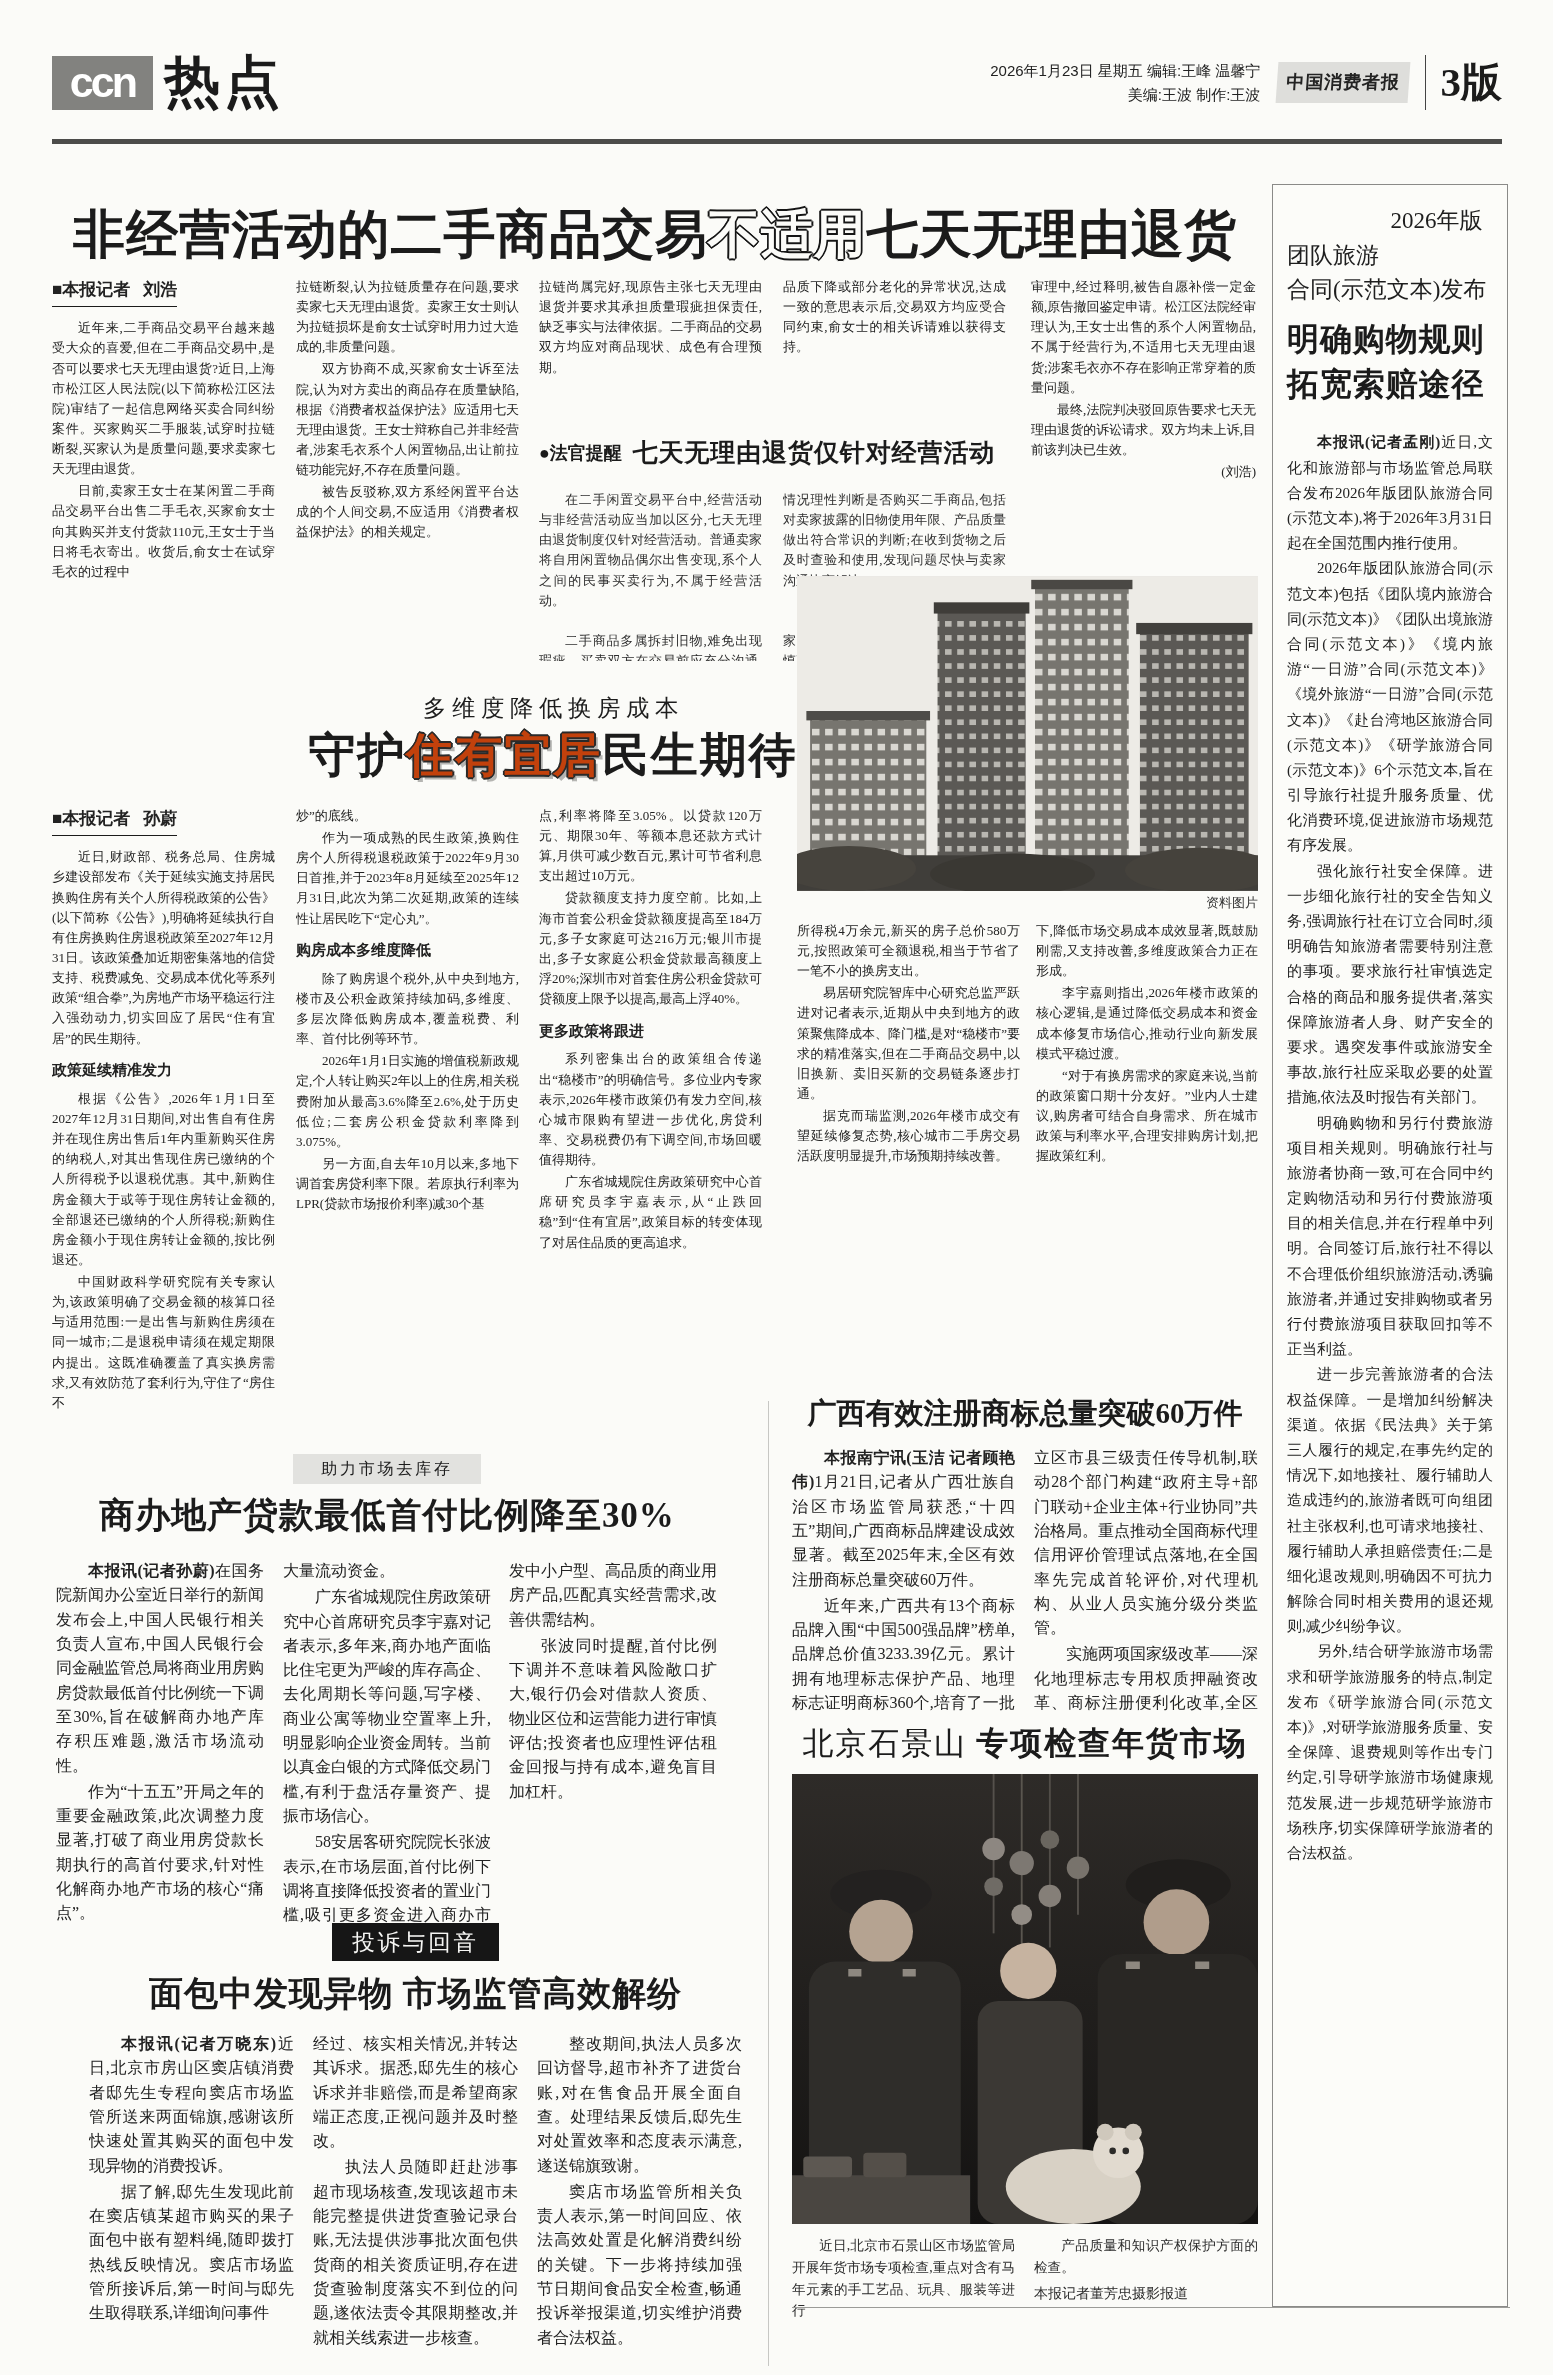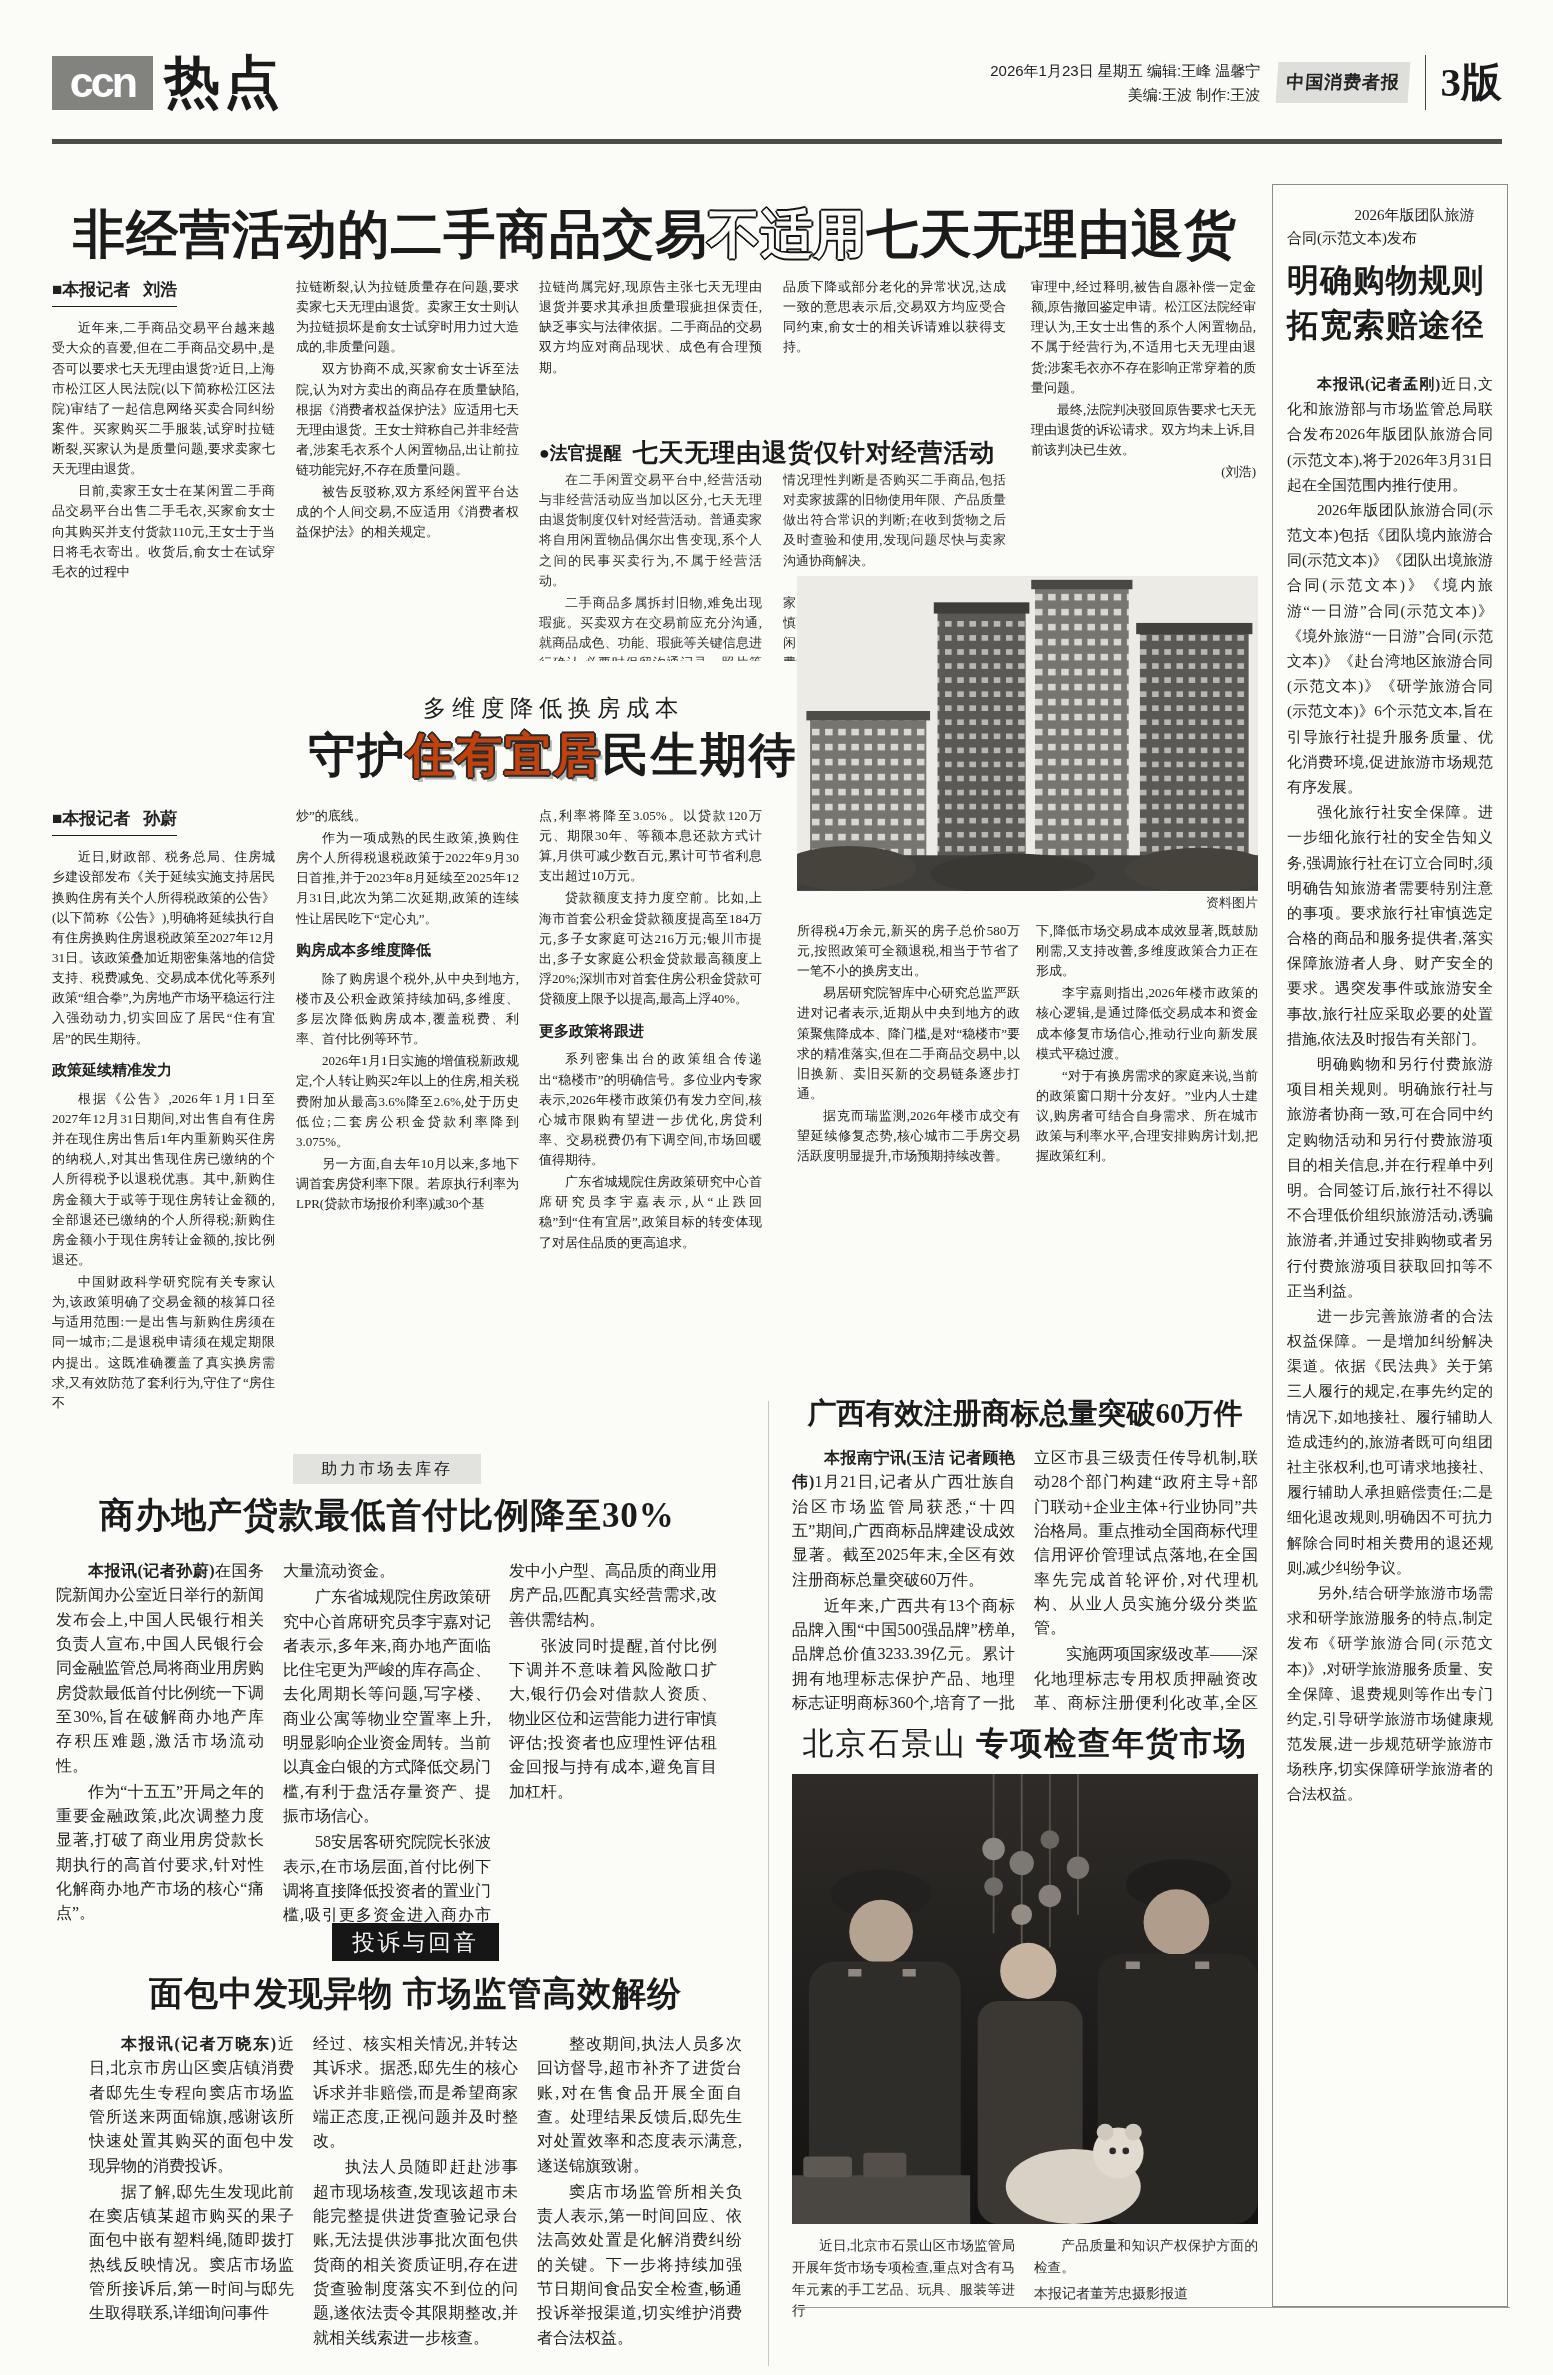--- a/index.html
+++ b/index.html
@@ -38,26 +38,26 @@
   .hollow2{color:#c2410c;text-shadow:-1.9px 0 #2a2a2a,1.9px 0 #2a2a2a,0 -1.9px #2a2a2a,0 1.9px #2a2a2a,
           -0.9px -0.9px #2a2a2a,0.9px 0.9px #2a2a2a,0.9px -0.9px #2a2a2a,-0.9px 0.9px #2a2a2a,3.7px 3.7px 0 #b5b5b2;}
 
   
   .lead-hl{position:absolute;left:52px;top:165px;width:1206px;text-align:center;font-size:52px;
            font-weight:900;letter-spacing:0.9px;white-space:nowrap;}
   .lead-body{position:absolute;left:52px;top:277px;width:1207px;height:386px;}
   .reminder-head{position:absolute;left:487px;top:139px;width:467px;display:flex;align-items:center;margin-top:20px;}
   .reminder-tag{font-family:"Liberation Sans","DejaVu Sans",sans-serif;font-weight:bold;font-size:18px;white-space:nowrap;}
   .reminder-hl{flex:1;text-align:center;font-size:25px;font-weight:900;letter-spacing:0.9px;}
-  .rem-col p{color:#2e2e2e;}
+  .rem-col p{color:#2e2e2e;margin-top:20px;}
 
   
   .sidebar{position:absolute;left:1272px;top:184px;width:236px;height:2123px;border:0.9px solid #8a8a88;
            background:#fcfcf9;padding:19px 14px;box-sizing:border-box;overflow:hidden;}
-  .sb-kicker{font-size:15px;line-height:1.5;color:#1e1e1e;}
+  .sb-kicker{font-size:23px;line-height:1.5;color:#1e1e1e;}
   .sb-kicker .l1{text-indent:4.5em;display:block;}
   .sb-hl{font-size:32px;font-weight:900;line-height:1.4;margin:9.4px 0 24px 0;letter-spacing:0.9px;}
   .sb-body{font-size:15px;line-height:1.68;text-align:justify;color:#222;}
   .sb-body p{margin:0;text-indent:2em;}
 
   
   .feature{position:absolute;left:52px;top:572px;width:1207px;height:873px;}
   .f-kicker{position:absolute;left:258px;top:120px;width:487px;text-align:center;font-size:23.4px;letter-spacing:5.6px;
             font-family:"Liberation Sans","DejaVu Sans",sans-serif;color:#1d1d1d;}
   .f-hl{position:absolute;left:201px;top:152px;width:600px;text-align:center;font-size:47px;font-weight:900;

